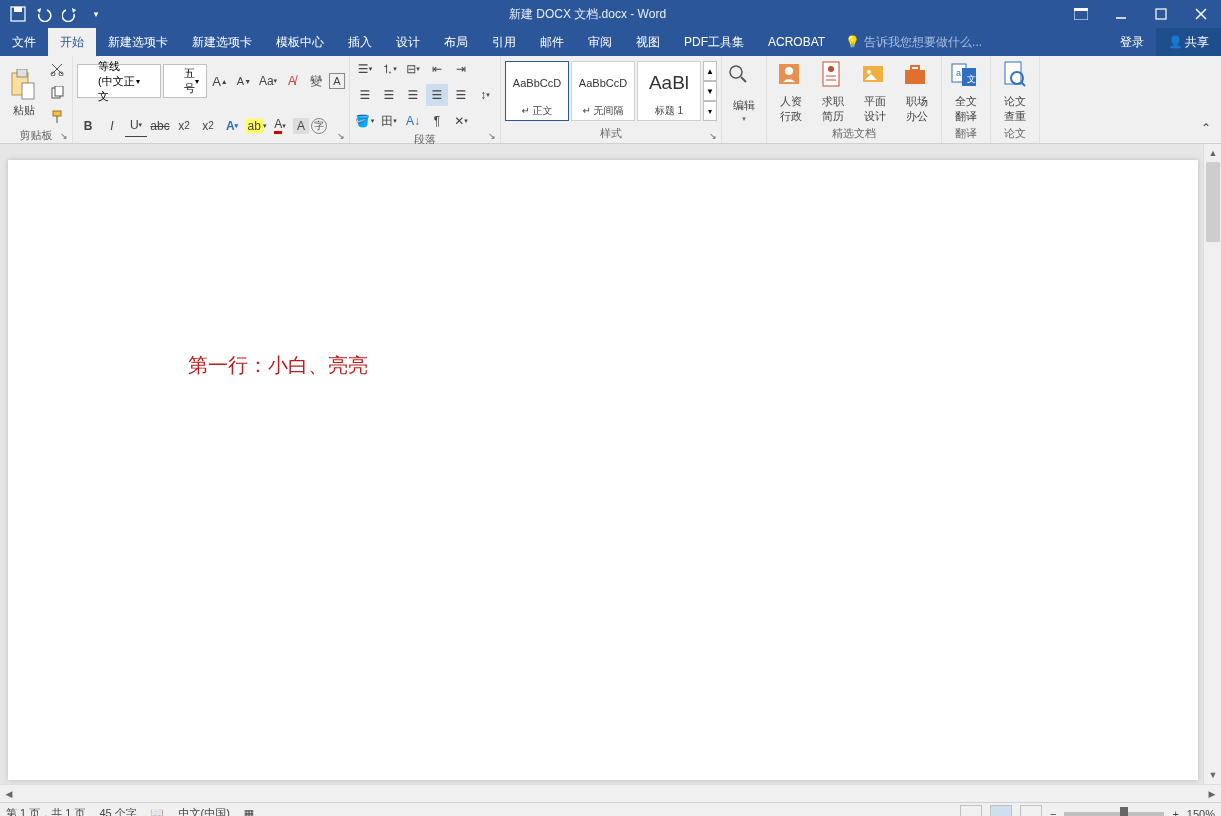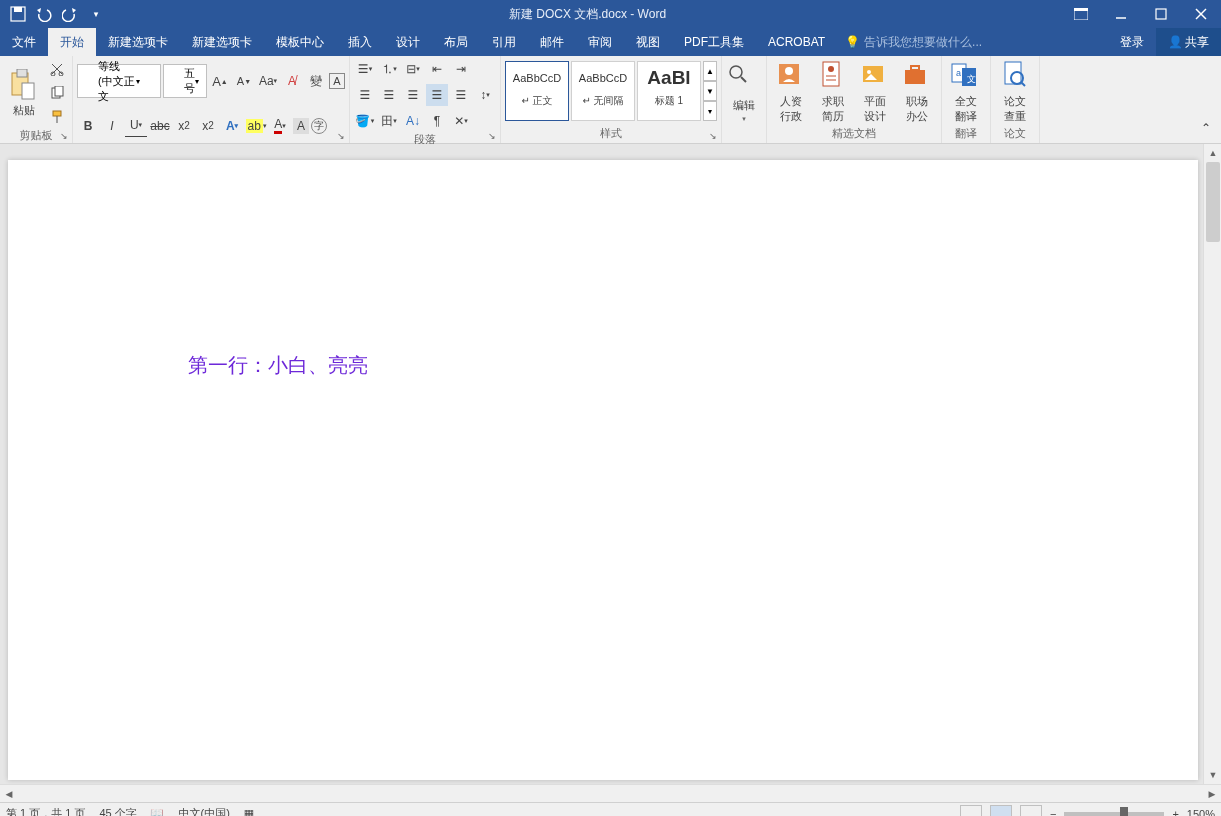--- a/index.html
+++ b/index.html
@@ -24,29 +24,29 @@
 .big-btn .icon { width: 32px; height: 32px; }
 .big-btn .lbl { font-size: 11px; color: #444; text-align: center; }
 .col { display: flex; flex-direction: column; justify-content: space-around; gap: 2px; }
 .row { display: flex; align-items: center; gap: 2px; }
 .small-btn { width: 22px; height: 22px; display: flex; align-items: center; justify-content: center; cursor: pointer; font-size: 12px; color: #444; }
 .combo { height: 34px; border: 1px solid #c0c0c0; background: #fff; display: flex; align-items: center; padding: 0 20px; font-size: 11px; cursor: pointer; }
 .style-gal { display: flex; gap: 2px; height: 66px; align-items: center; }
 .style-item { width: 64px; height: 60px; border: 1px solid #d0d0d0; background: #fff; display: flex; flex-direction: column; align-items: center; justify-content: center; cursor: pointer; }
 .style-item.sel { border: 1px solid #2b579a; }
 .style-prev { flex: 1; display: flex; align-items: center; justify-content: center; color: #333; }
-.style-lbl { font-size: 10px; color: #444; padding-bottom: 12px; }
+.style-lbl { font-size: 10px; color: #444; padding-bottom: 2px; }
 .gal-arrows { display: flex; flex-direction: column; width: 14px; }
 .gal-arrows div { height: 20px; border: 1px solid #c0c0c0; background: #fff; display: flex; align-items: center; justify-content: center; font-size: 8px; cursor: pointer; }
 .doc-area { height: 640px; background: #e6e6e6; position: relative; overflow: hidden; }
 .scroll-v { position: absolute; right: 0; top: 0; width: 18px; height: 100%; background: #f0f0f0; border-left: 1px solid #ddd; }
 .scroll-v .thumb { width: 14px; height: 80px; background: #cdcdcd; border-radius: 2px; margin: 18px auto; }
 .scroll-v .arrow { width: 18px; height: 18px; display: flex; align-items: center; justify-content: center; font-size: 9px; color: #666; cursor: pointer; position: absolute; }
 .page { position: absolute; top: 16px; left: 8px; width: 1190px; height: 620px; background: #fff; box-shadow: 0 0 5px rgba(0,0,0,.2); }
-.content { position: absolute; top: 190px; left: 180px; font-family: "DengXian", "等线", sans-serif; font-size: 20px; color: #6d28d9; line-height: 1.55; }
+.content { position: absolute; top: 190px; left: 180px; font-family: "DengXian", "等线", sans-serif; font-size: 20px; color: #b91c1c; line-height: 1.55; }
 .content span.sq { text-decoration: underline wavy #c00; text-decoration-skip-ink: none; }
 .statusbar { height: 22px; background: #f0f0f0; border-top: 1px solid #d0d0d0; display: flex; align-items: center; padding: 0 6px; font-size: 11px; color: #444; }
 .status-left { display: flex; gap: 14px; align-items: center; }
 .status-right { margin-left: auto; display: flex; align-items: center; gap: 8px; }
 .view-btn { width: 22px; height: 18px; border: 1px solid #c0c0c0; cursor: pointer; }
 .view-btn.sel { background: #d0dff0; }
 .slider { width: 100px; height: 4px; background: #c0c0c0; position: relative; }
 .slider .thumb { position: absolute; width: 8px; height: 14px; background: #666; top: -5px; left: 56px; cursor: pointer; }
 .scroll-h { height: 18px; background: #f0f0f0; border-top: 1px solid #ddd; display: flex; align-items: center; }
 svg { display: block; }
@@ -254,21 +254,21 @@
       <div class="style-gal">
         <div class="style-item sel">
           <div class="style-prev" style="font-size:11px">AaBbCcD</div>
           <div class="style-lbl">↵ 正文</div>
         </div>
         <div class="style-item">
           <div class="style-prev" style="font-size:11px">AaBbCcD</div>
           <div class="style-lbl">↵ 无间隔</div>
         </div>
         <div class="style-item">
-          <div class="style-prev" style="font-size:19px;font-weight:bold">AaBl</div>
+          <div class="style-prev" style="font-size:19px;font-weight:normal">AaBl</div>
           <div class="style-lbl">标题 1</div>
         </div>
         <div class="gal-arrows">
           <div>▲</div>
           <div>▼</div>
           <div>▾</div>
         </div>
       </div>
     </div>
     <div class="group-label">样式</div>

